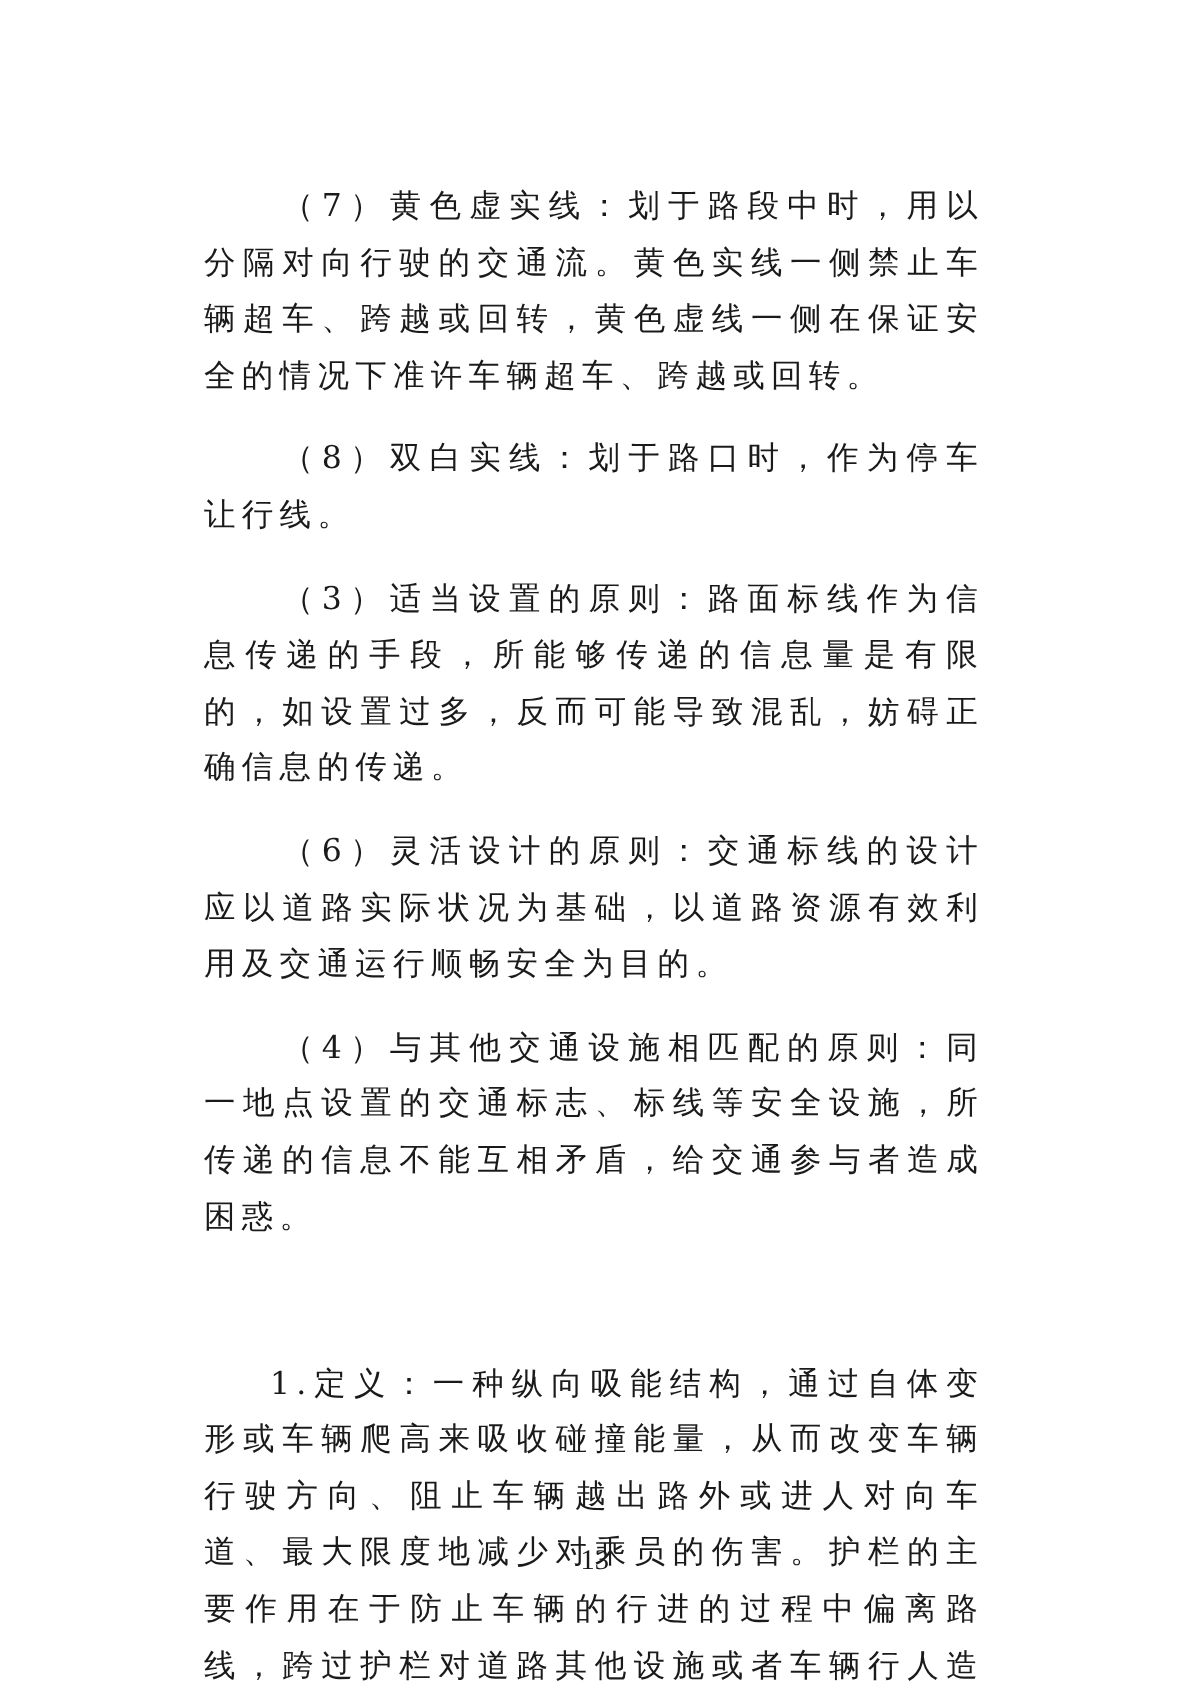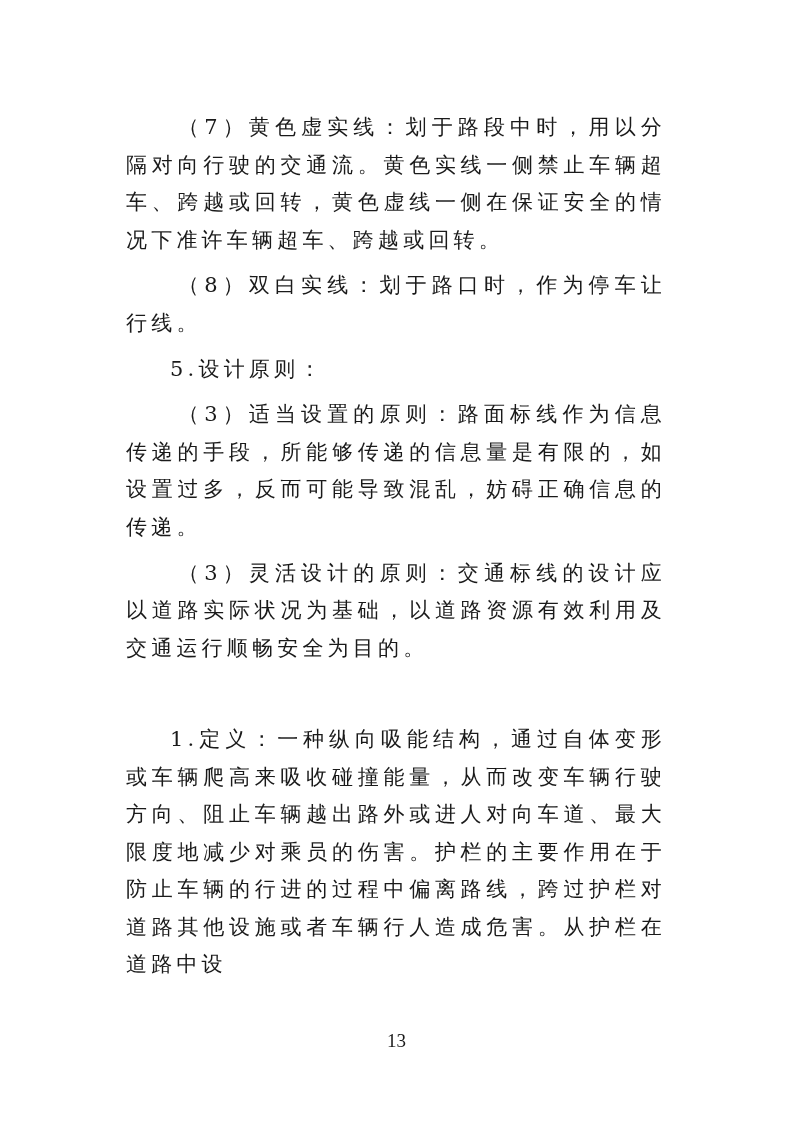--- a/index.html
+++ b/index.html
@@ -8,21 +8,21 @@
       position: absolute;
       left: 118px;
       top: 101px;
       width: 556px;
       font-family: "DejaVu Serif", "Liberation Serif", serif;
       font-size: 21px;
       color: #1a1a1a;
       line-height: 37.6px;
     }
     .p {
-      margin: 8px;
+      margin: 18px;
       text-align: justify;
       text-align-last: left;
       letter-spacing: 4.2px;
     }
     .indent { text-indent: 52px; }
     .indent-sm { text-indent: 44px; }
     .gap { height: 37.6px; }
     .page-number {
       position: absolute;
       left: 0; right: 0;
@@ -32,20 +32,20 @@
       font-size: 19px;
       color: #1a1a1a;
     }
   </style>
 </head>
 <body>
 
 <div class="page">
   <p class="p indent">（7）黄色虚实线：划于路段中时，用以分隔对向行驶的交通流。黄色实线一侧禁止车辆超车、跨越或回转，黄色虚线一侧在保证安全的情况下准许车辆超车、跨越或回转。</p>
   <p class="p indent">（8）双白实线：划于路口时，作为停车让行线。</p>
-  <p class="p indent-sm">5.设计原则：</p>
   <p class="p indent">（3）适当设置的原则：路面标线作为信息传递的手段，所能够传递的信息量是有限的，如设置过多，反而可能导致混乱，妨碍正确信息的传递。</p>
-  <p class="p indent">（3）灵活设计的原则：交通标线的设计应以道路实际状况为基础，以道路资源有效利用及交通运行顺畅安全为目的。</p>
+  <p class="p indent">（6）灵活设计的原则：交通标线的设计应以道路实际状况为基础，以道路资源有效利用及交通运行顺畅安全为目的。</p>
+  <p class="p indent">（4）与其他交通设施相匹配的原则：同一地点设置的交通标志、标线等安全设施，所传递的信息不能互相矛盾，给交通参与者造成困惑。</p>
   <div class="gap"></div>
   <p class="p indent-sm">1.定义：一种纵向吸能结构，通过自体变形或车辆爬高来吸收碰撞能量，从而改变车辆行驶方向、阻止车辆越出路外或进人对向车道、最大限度地减少对乘员的伤害。护栏的主要作用在于防止车辆的行进的过程中偏离路线，跨过护栏对道路其他设施或者车辆行人造成危害。从护栏在道路中设</p>
 </div>
 
 <div class="page-number">13</div>
 
 </body></html>

